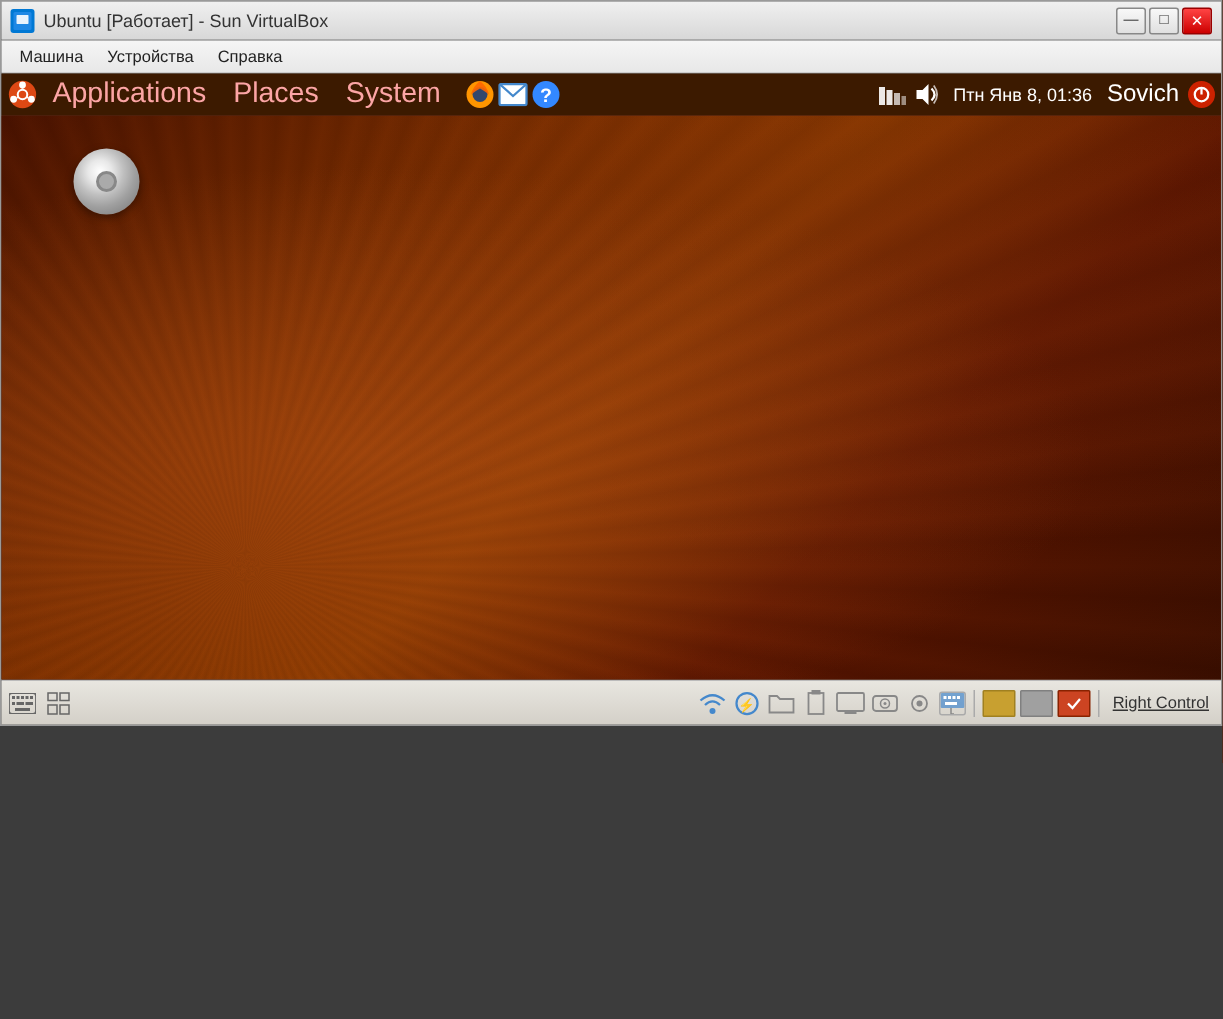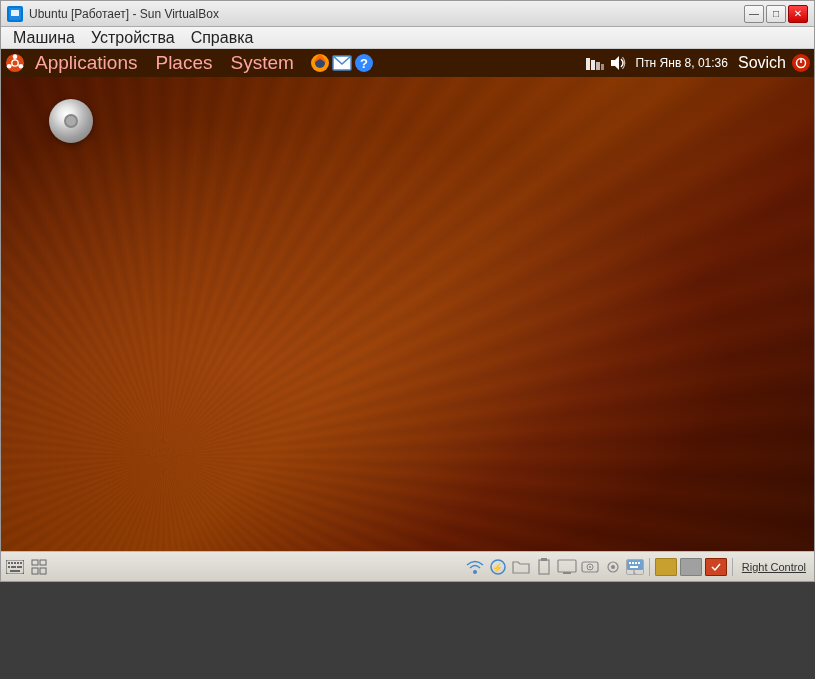--- a/index.html
+++ b/index.html
@@ -8,21 +8,21 @@
       height: 679px;
       overflow: hidden;
       font-family: 'Segoe UI', Arial, sans-serif;
       font-size: 12px;
       background: #3c3c3c;
     }
 
     
     .window {
       width: 815px;
-      height: 582px;
+      height: 484px;
       border: 1px solid #999;
       display: flex;
       flex-direction: column;
     }
 
     .title-bar {
       background: linear-gradient(to bottom, #f0f0f0, #d8d8d8);
       height: 26px;
       display: flex;
       align-items: center;
@@ -87,21 +87,21 @@
       height: 22px;
       display: flex;
       align-items: center;
       padding: 0 4px;
       border-bottom: 1px solid #ccc;
       flex-shrink: 0;
     }
 
     .vbox-menu-item {
       padding: 2px 8px;
-      font-size: 16px;
+      font-size: 11px;
       color: #222;
       cursor: pointer;
       border-radius: 2px;
     }
 
     
     .ubuntu-panel {
       background: #3c1a00;
       height: 28px;
       display: flex;

